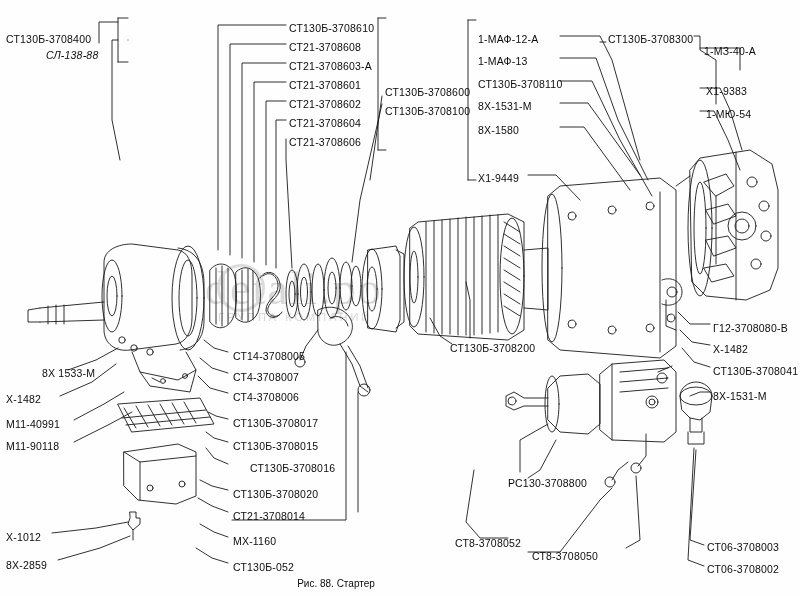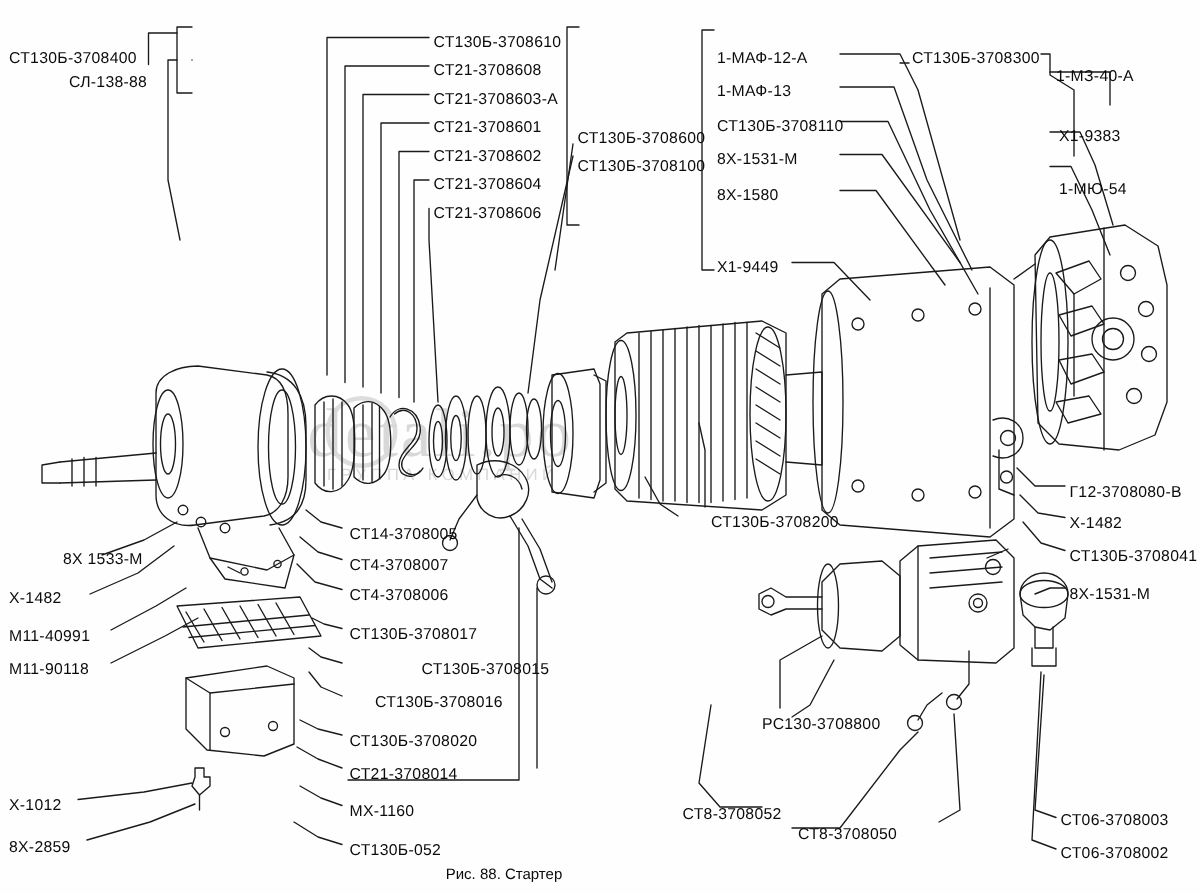--- a/index.html
+++ b/index.html
@@ -289,60 +289,60 @@
       <path d="M528 478 L540 470 L556 440"></path>
       <path d="M520 472 L520 440 L548 424"></path>
       <path d="M508 538 L480 538 L466 522 L474 470"></path>
       <path d="M528 552 L560 552 L600 500 L612 488"></path>
       <path d="M626 548 L640 540 L636 476"></path>
 
     </g>
   </svg>
 
   <div class="lbl" style="left:6px; top:33px;">СТ130Б-3708400</div>
-  <div class="lbl" style="left:46px; top:49px;">СЛ-138-88</div>
+  <div class="lbl" style="left:46px; top:49px;font-style:italic;">СЛ-138-88</div>
   <div class="lbl" style="left:289px; top:22px;">СТ130Б-3708610</div>
   <div class="lbl" style="left:289px; top:41px;">СТ21-3708608</div>
   <div class="lbl" style="left:289px; top:60px;">СТ21-3708603-А</div>
   <div class="lbl" style="left:289px; top:79px;">СТ21-3708601</div>
   <div class="lbl" style="left:289px; top:98px;">СТ21-3708602</div>
   <div class="lbl" style="left:289px; top:117px;">СТ21-3708604</div>
   <div class="lbl" style="left:289px; top:136px;">СТ21-3708606</div>
   <div class="lbl" style="left:385px; top:86px;">СТ130Б-3708600</div>
   <div class="lbl" style="left:385px; top:105px;">СТ130Б-3708100</div>
 
   <div class="lbl" style="left:478px; top:33px;">1-МАФ-12-А</div>
   <div class="lbl" style="left:478px; top:55px;">1-МАФ-13</div>
   <div class="lbl" style="left:478px; top:78px;">СТ130Б-3708110</div>
   <div class="lbl" style="left:478px; top:100px;">8Х-1531-М</div>
   <div class="lbl" style="left:478px; top:124px;">8Х-1580</div>
   <div class="lbl" style="left:478px; top:172px;">Х1-9449</div>
   <div class="lbl" style="left:608px; top:33px;">СТ130Б-3708300</div>
   <div class="lbl" style="left:704px; top:45px;text-align:center;">1-МЗ-40-А</div>
   <div class="lbl" style="left:706px; top:85px;">Х1-9383</div>
-  <div class="lbl" style="left:706px; top:108px;margin-top:12px;">1-МЮ-54</div>
+  <div class="lbl" style="left:706px; top:108px;">1-МЮ-54</div>
 
   <div class="lbl" style="left:6px; top:367px;padding-left:36px;">8Х 1533-М</div>
   <div class="lbl" style="left:6px; top:393px;">Х-1482</div>
   <div class="lbl" style="left:6px; top:418px;">М11-40991</div>
   <div class="lbl" style="left:6px; top:440px;">М11-90118</div>
   <div class="lbl" style="left:6px; top:531px;">Х-1012</div>
   <div class="lbl" style="left:6px; top:559px;">8Х-2859</div>
 
   <div class="lbl" style="left:233px; top:350px;">СТ14-3708005</div>
   <div class="lbl" style="left:233px; top:371px;">СТ4-3708007</div>
   <div class="lbl" style="left:233px; top:391px;">СТ4-3708006</div>
   <div class="lbl" style="left:233px; top:417px;">СТ130Б-3708017</div>
-  <div class="lbl" style="left:233px; top:440px;margin-left:48px;">СТ130Б-3708015</div>
+  <div class="lbl" style="left:233px; top:440px;">СТ130Б-3708015</div>
   <div class="lbl" style="left:233px; top:462px;margin-left:17px;">СТ130Б-3708016</div>
   <div class="lbl" style="left:233px; top:488px;">СТ130Б-3708020</div>
   <div class="lbl" style="left:233px; top:510px;">СТ21-3708014</div>
   <div class="lbl" style="left:233px; top:535px;">МХ-1160</div>
   <div class="lbl" style="left:233px; top:561px;">СТ130Б-052</div>
-  <div class="lbl" style="left:474px; top:342px;text-align:center;">СТ130Б-3708200</div>
+  <div class="lbl" style="left:450px; top:342px;text-align:center;">СТ130Б-3708200</div>
 
   <div class="lbl" style="left:713px; top:322px;">Г12-3708080-В</div>
   <div class="lbl" style="left:713px; top:343px;">Х-1482</div>
   <div class="lbl" style="left:713px; top:365px;">СТ130Б-3708041</div>
   <div class="lbl" style="left:713px; top:390px;">8Х-1531-М</div>
   <div class="lbl" style="left:508px; top:477px;">РС130-3708800</div>
   <div class="lbl" style="left:455px; top:537px;">СТ8-3708052</div>
   <div class="lbl" style="left:532px; top:550px;">СТ8-3708050</div>
   <div class="lbl" style="left:707px; top:541px;">СТ06-3708003</div>
   <div class="lbl" style="left:707px; top:563px;">СТ06-3708002</div>

